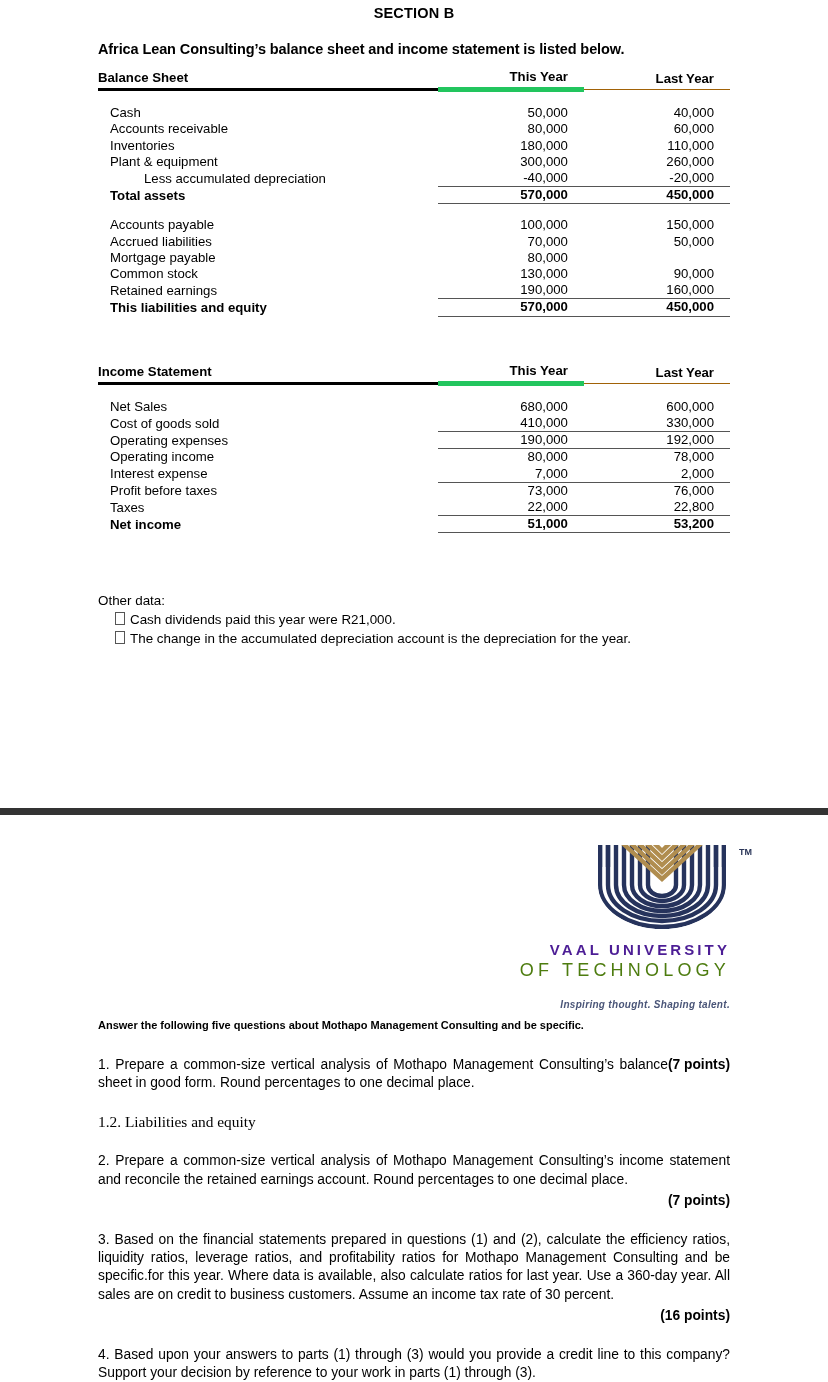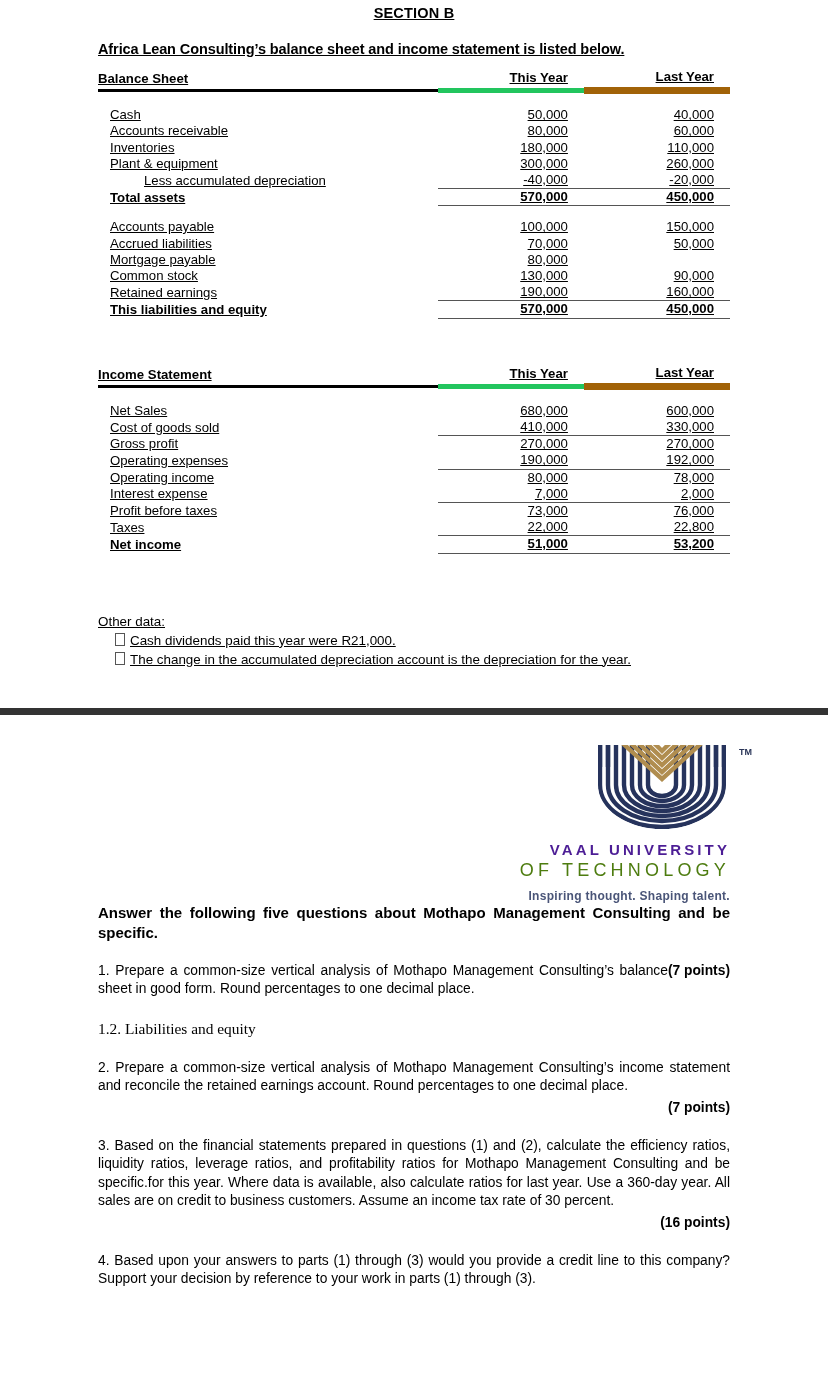--- a/index.html
+++ b/index.html
@@ -15,22 +15,21 @@
     position: relative;
     overflow: hidden;
   }
 
   .page {
     position: relative;
     box-sizing: border-box;
   }
   .page-one {
     padding: 0 98px;
-    height: 708px;
-    text-decoration: underline;
+    height: 808px;
   }
   .page-divider {
     width: 100%;
     height: 7px;
     background: #333333;
   }
   .page-two {
     padding: 0 98px;
   }
 
@@ -67,21 +66,21 @@
 
   .tbl-head td {
     font-weight: bold;
     padding-bottom: 2px;
   }
   .tbl-head .col-label { border-bottom: 3px solid #000; }
   .tbl-head .col-num {
     border-bottom: 5px solid #22c55e;
     padding-right: 16px;
   }
-  .tbl-head .col-num.thin { border-bottom: 7px solid #a16207; }
+  .tbl-head .col-num.thin { border-bottom: 1px solid #a16207; }
 
   .spacer-row td { height: 13px; }
 
   .row td.col-num { padding-right: 16px; }
   .row td.col-label { padding-left: 12px; }
   .row td.col-label.indent { padding-left: 46px; }
   .rule-bot td.col-num { border-bottom: 1.5px solid #555; }
 
   .total td { font-weight: bold; }
   .total td.col-num {
@@ -137,34 +136,35 @@
     letter-spacing: 3.1px;
     color: #4c1d95;
   }
   .logo-sub {
     margin-top: 2px;
     font-size: 18px;
     letter-spacing: 4.2px;
     color: #4d7c0f;
   }
   .logo-tag {
-    margin-top: 8px;
-    font-size: 12px;
+    margin-top: 18px;
+    font-size: 10px;
+    font-style: italic;
     font-weight: bold;
     letter-spacing: 0.3px;
     color: #4a5578;
   }
 
   
   .q-head {
     font-weight: bold;
-    font-size: 15px;
+    font-size: 11px;
     text-align: justify;
     line-height: 19.5px;
-    margin-top: 0;
+    margin-top: 6px;
   }
   .q-block {
     font-size: 13.8px;
     text-align: justify;
     line-height: 18.4px;
     margin-top: 20px;
   }
   .serif-item {
     font-family: "Liberation Serif", serif;
     font-size: 15.4px;
@@ -290,25 +290,20 @@
 
     <tr class="row">
       <td class="col-label">Net Sales</td>
       <td class="col-num">680,000</td>
       <td class="col-num">600,000</td>
     </tr>
     <tr class="row rule-bot">
       <td class="col-label">Cost of goods sold</td>
       <td class="col-num">410,000</td>
       <td class="col-num">330,000</td>
-    </tr>
-    <tr class="row">
-      <td class="col-label">Gross profit</td>
-      <td class="col-num">270,000</td>
-      <td class="col-num">270,000</td>
     </tr>
     <tr class="row rule-bot">
       <td class="col-label">Operating expenses</td>
       <td class="col-num">190,000</td>
       <td class="col-num">192,000</td>
     </tr>
     <tr class="row">
       <td class="col-label">Operating income</td>
       <td class="col-num">80,000</td>
       <td class="col-num">78,000</td>

